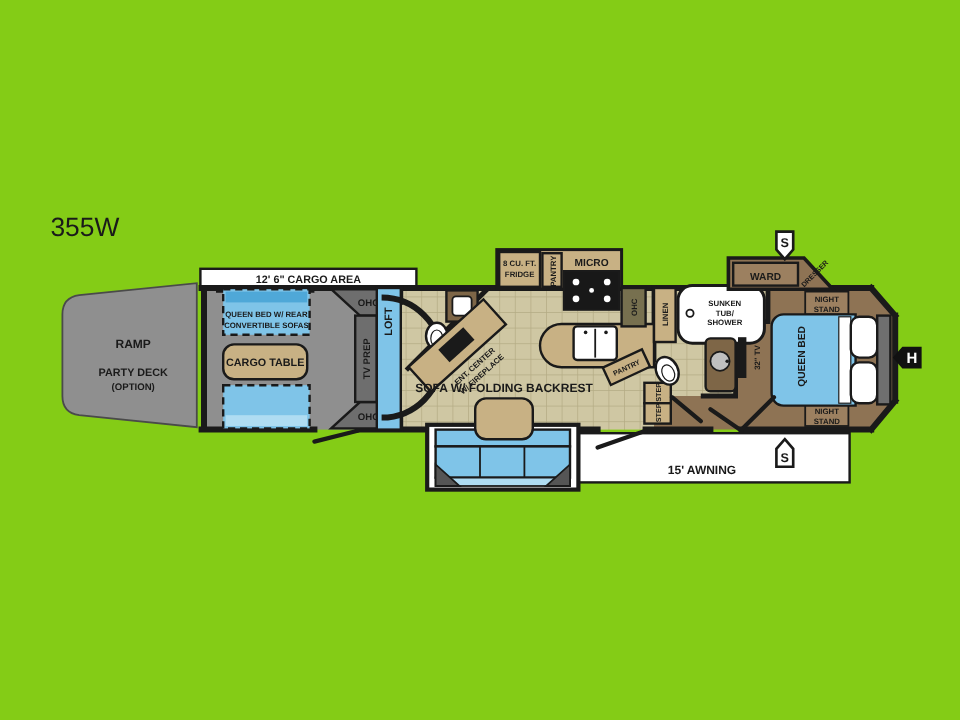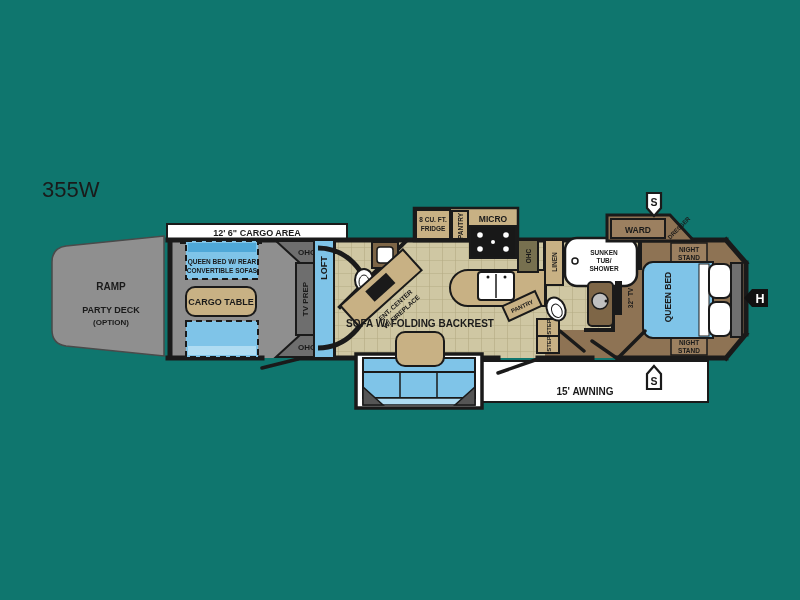--- a/index.html
+++ b/index.html
@@ -1,16 +1,16 @@
 <!DOCTYPE html>
 <html><head>
 <meta charset="utf-8">
 <style>
   html,body{margin:0;padding:0;background:#ffffff;}
-  #stage{position:relative;width:800px;height:600px;background:#0f766e;overflow:hidden;}
+  #stage{position:relative;width:800px;height:600px;background:#84cc16;overflow:hidden;}
   svg{position:absolute;left:0;top:0;}
   svg text{font-family:"Liberation Sans", sans-serif;font-weight:bold;fill:#1a1a1a;}
   .title-text{font-size:22px;font-weight:normal;fill:#1a1a1a;}
   .t10{font-size:10px;}
   .t9{font-size:9px;}
   .t85{font-size:8.5px;}
   .t8{font-size:8px;}
   .t65{font-size:6.5px;}
   .t6{font-size:6px;}
   .badge-s{font-size:10.5px;}

